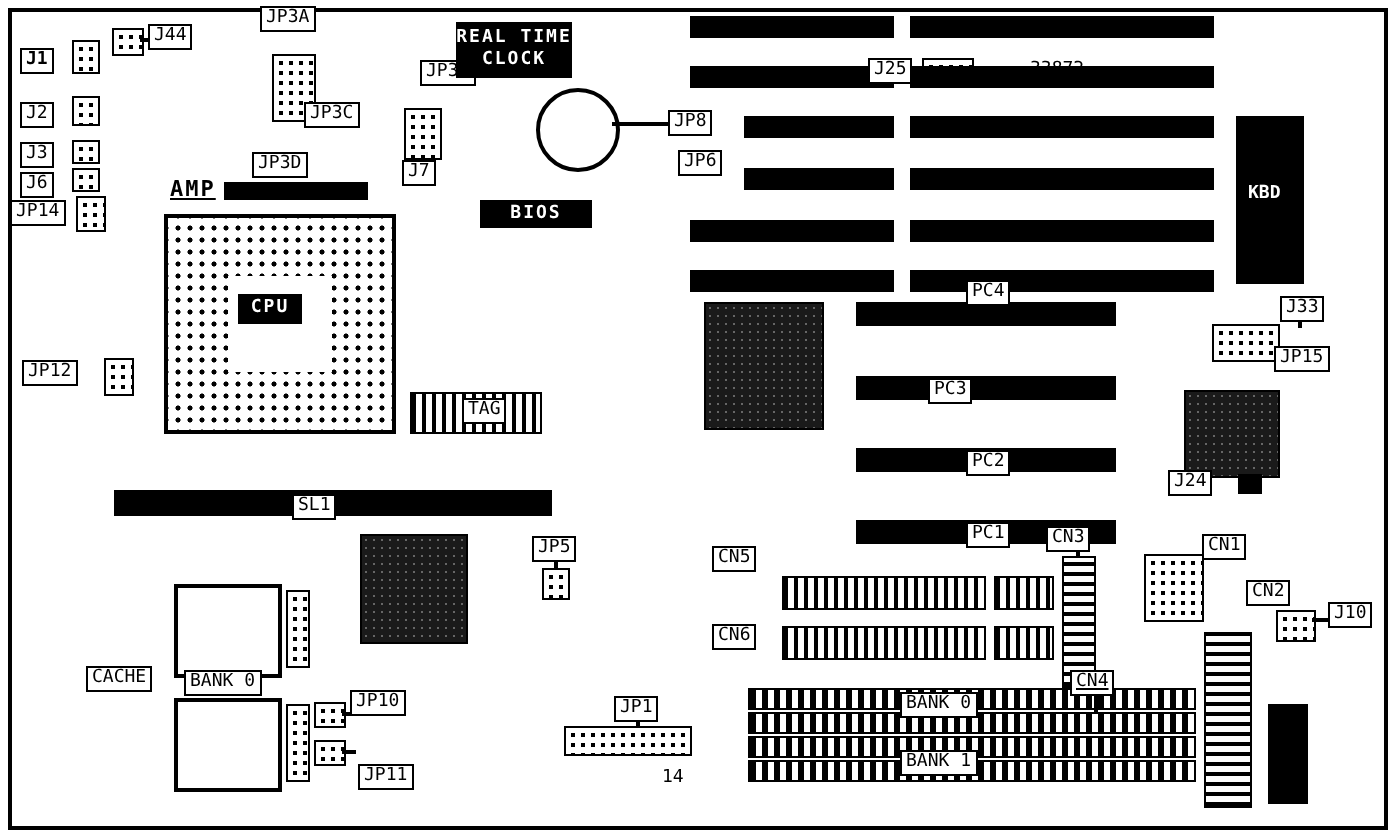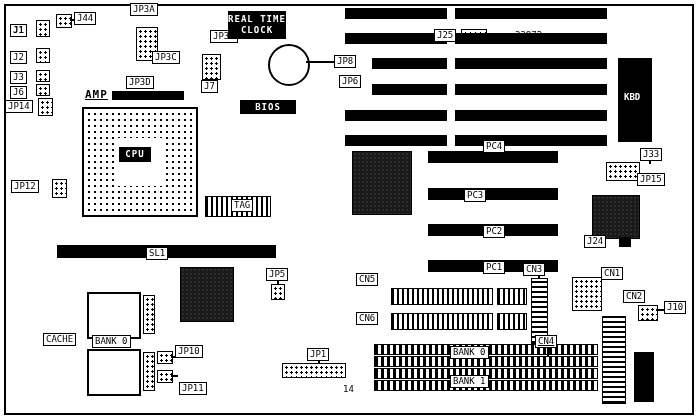--- a/index.html
+++ b/index.html
@@ -164,21 +164,21 @@
       <div class="lbl box" style="left: 623px; top: 290px;">CN2</div>
       <div class="lbl box" style="left: 664px; top: 301px;">J10</div>
       <div class="lbl box" style="left: 356px; top: 273px;">CN5</div>
       <div class="lbl box" style="left: 356px; top: 312px;">CN6</div>
       <div class="lbl box" style="left: 43px; top: 333px;">CACHE</div>
       <div class="lbl box" style="left: 92px; top: 335px;">BANK 0</div>
       <div class="lbl box" style="left: 535px; top: 335px; text-decoration: underline;">CN4</div>
       <div class="lbl box" style="left: 175px; top: 345px;">JP10</div>
       <div class="lbl box" style="left: 179px; top: 382px;">JP11</div>
       <div class="lbl box" style="left: 307px; top: 348px;">JP1</div>
-      <div class="lbl plain" style="left: 343px; top: 384px;">14</div>
+      <div class="lbl plain" style="left: 331px; top: 384px;">14</div>
       <div class="lbl inv" style="left: 228px; top: 11px; width: 58px; height: 28px;">REAL TIME
 CLOCK</div>
       <div class="lbl inv" style="left: 240px; top: 100px; width: 56px; height: 14px;">BIOS</div>
       <div class="lbl inv" style="left: 119px; top: 147px; width: 32px; height: 15px;">CPU</div>
       <div class="lbl onblack" style="left: 624px; top: 92px;">KBD</div>
       <div class="lbl slot" style="left: 146px; top: 247px;">SL1</div>
       <div class="lbl slot" style="left: 483px; top: 140px;">PC4</div>
       <div class="lbl slot" style="left: 464px; top: 189px;">PC3</div>
       <div class="lbl slot" style="left: 483px; top: 225px;">PC2</div>
       <div class="lbl slot" style="left: 483px; top: 261px;">PC1</div>

